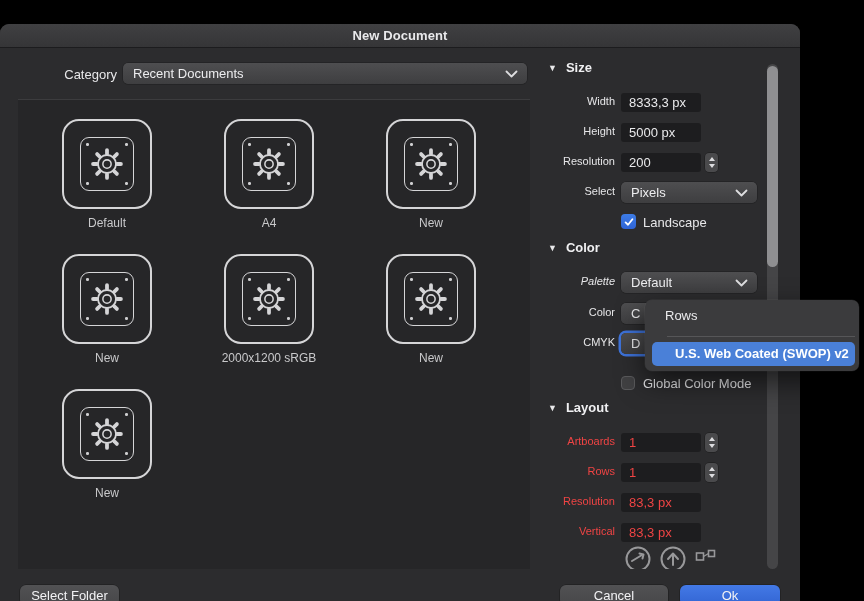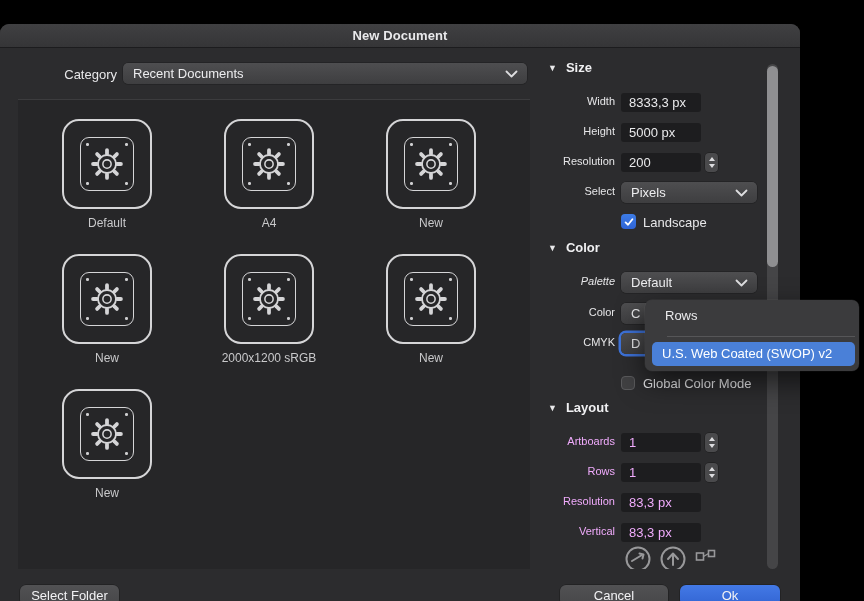--- a/index.html
+++ b/index.html
@@ -33,21 +33,21 @@
             box-sizing:border-box;display:flex;align-items:center;justify-content:center;}
   .dot{position:absolute;width:2.6px;height:2.6px;background:#cfcfd1;border-radius:50%;}
   .d1{left:5px;top:5px}.d2{right:5px;top:5px}.d3{left:5px;bottom:5px}.d4{right:5px;bottom:5px}
   .plabel{margin-top:7px;font-size:12px;color:#c9c9cb;text-align:center;}
 
   
   .sec-head{position:absolute;left:548px;display:flex;align-items:center;gap:9px;
             font-size:13px;font-weight:700;color:#f0f0f2;}
   .sec-head .tri{font-size:9px;color:#e8e8ea;}
   .rlabel{position:absolute;left:531px;width:84px;text-align:right;font-size:11px;color:#e6e6e8;}
-  .rlabel.dim,.field.dim{color:#f0abfc;}
+  .rlabel.dim,.field.dim{color:#ef4444;}
   .field{position:absolute;left:621px;width:80px;height:19px;background:#1d1d1f;border-radius:3px;
          box-sizing:border-box;font-size:13px;color:#e9e9eb;line-height:19px;padding-left:8px;}
   .stepper{position:absolute;left:705px;width:13px;height:19px;background:#4a4a4c;border-radius:4px;
            box-shadow:0 0 0 .5px rgba(0,0,0,.4);display:flex;flex-direction:column;
            align-items:center;justify-content:center;gap:3px;}
   .arr-up{width:0;height:0;border-left:3.5px solid transparent;border-right:3.5px solid transparent;
           border-bottom:4px solid #dddddf;}
   .arr-dn{width:0;height:0;border-left:3.5px solid transparent;border-right:3.5px solid transparent;
           border-top:4px solid #dddddf;}
   .rdd{left:621px;width:136px;}
@@ -65,21 +65,21 @@
           display:flex;align-items:flex-start;gap:9px;}
   .licons svg{flex:none;}
 
   
   .menu{position:absolute;left:645px;top:276px;width:214px;height:71px;background:#3b3b3d;
         border-radius:7px;box-shadow:0 10px 28px rgba(0,0,0,.6),0 0 0 .5px rgba(255,255,255,.09);
         z-index:50;box-sizing:border-box;}
   .menu-item{padding:8px 0 0 20px;font-size:13px;color:#ebebed;height:22px;}
   .menu-sep{margin:6px 4px 0 22px;border-top:1px solid #565658;}
   .menu-sel{margin:5px 4px 0 7px;height:24px;border-radius:5px;font-size:13px;color:#fff;
-            line-height:24px;padding-left:10px;}
+            line-height:24px;padding-left:23px;font-weight:bold;}
 
   
   .focusring{box-shadow:0 0 0 2.5px #3e73da, 0 0 0 .5px rgba(0,0,0,.35);}
 
   
   .btn{position:absolute;top:561px;height:21px;border-radius:6px;font-size:13px;color:#f2f2f4;
        display:flex;align-items:center;justify-content:center;
        background:linear-gradient(#525254,#464648);box-shadow:0 0 0 .5px rgba(0,0,0,.4);}
   .btn-ok{background:linear-gradient(#4379e6,#3264d2);}
 </style>

